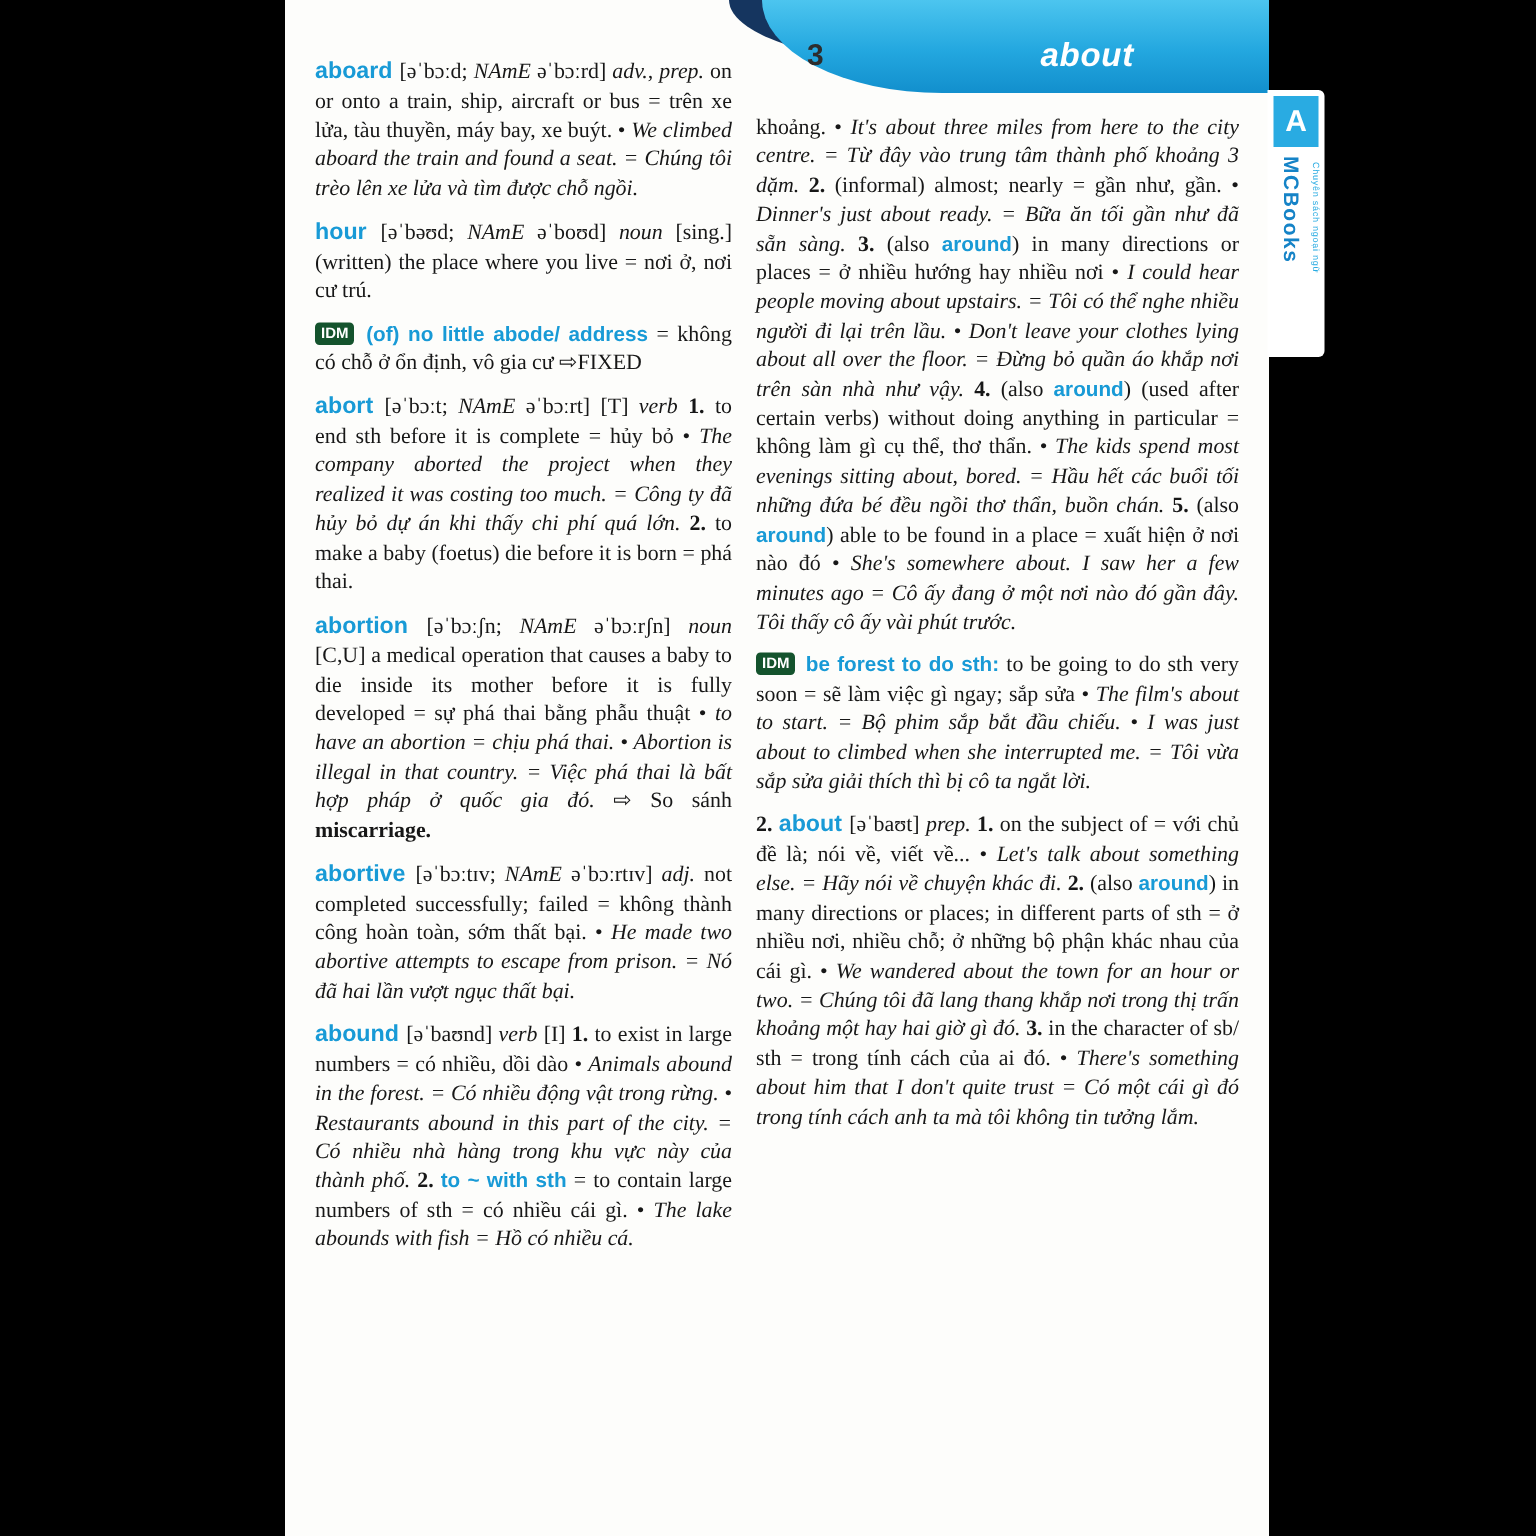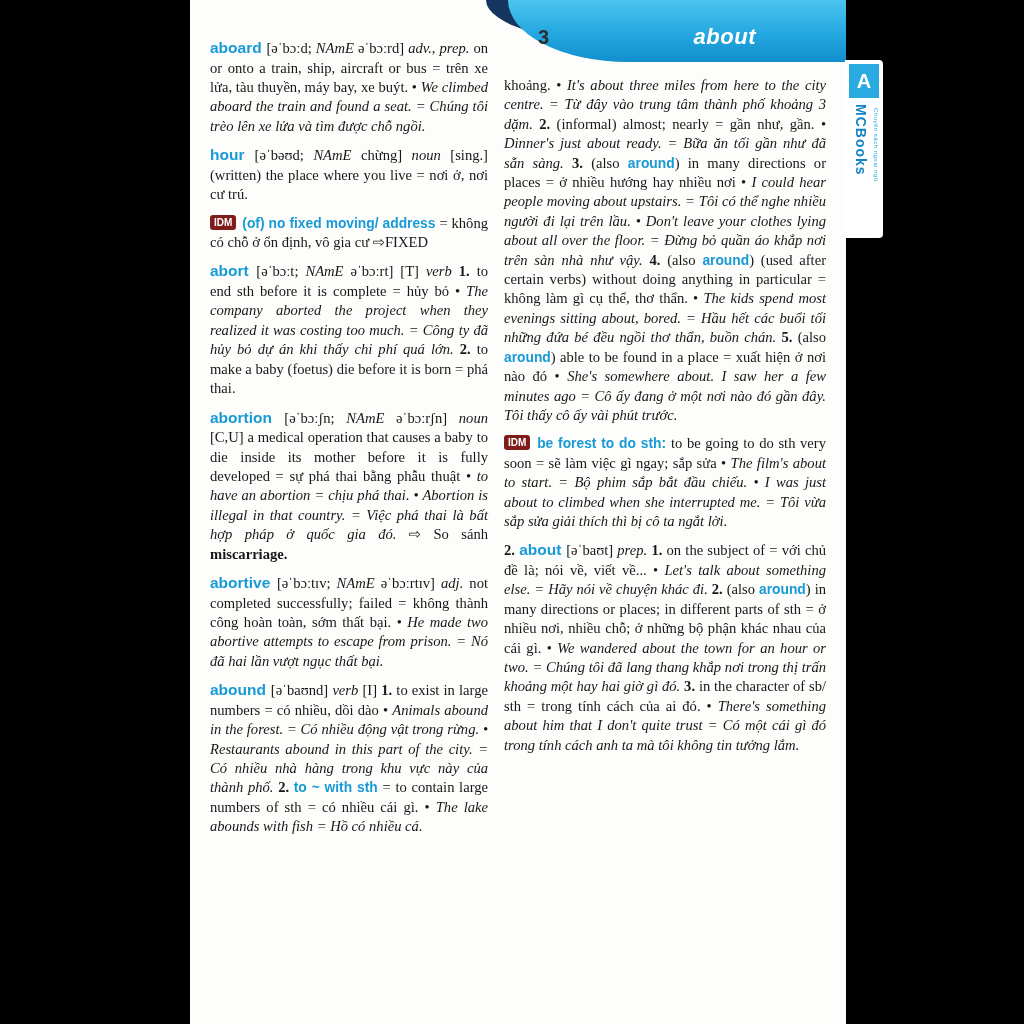--- a/index.html
+++ b/index.html
@@ -109,21 +109,21 @@
   .r-i{font-style:italic;}
   .r-b{font-weight:bold;}
   .r-cb{
     font-family:"Liberation Sans", sans-serif;
     font-weight:bold;
     color:#189ad6;
     font-size:13.8px;
   }
   .r-idm{
     display:inline-block;
-    background:#7f1d1d;
+    background:#14532d;
     color:#fff;
     font-family:"Liberation Sans", sans-serif;
     font-weight:bold;
     font-size:10px;
     line-height:13px;
     padding:1px 4px;
     border-radius:3px;
     vertical-align:2px;
     margin-right:2px;
   }
@@ -135,22 +135,22 @@
 
   <div class="banner-shadow"></div>
   <div class="banner">
     <span class="page-number">3</span>
     <span class="header-word">about</span>
   </div>
 
   <div class="content">
     <div class="col col-left" id="col-left">
         <p class="entry"><span class="r-hw">aboard </span><span class="r-p">[əˈbɔːd; </span><span class="r-i">NAmE </span><span class="r-p">əˈbɔːrd] </span><span class="r-i">adv., prep.</span><span class="r-p"> on or onto a train, ship, aircraft or bus = trên xe lửa, tàu thuyền, máy bay, xe buýt. • </span><span class="r-i">We climbed aboard the train and found a seat. = Chúng tôi trèo lên xe lửa và tìm được chỗ ngồi.</span></p>
-        <p class="entry"><span class="r-hw">hour </span><span class="r-p">[əˈbəʊd; </span><span class="r-i">NAmE </span><span class="r-p">chừng] </span><span class="r-i">noun </span><span class="r-p">[sing.] (written) the place where you live = nơi ở, nơi cư trú.</span></p>
-        <p class="entry"><span class="r-idm">IDM</span><span class="r-cb"> (of) no fixed moving/ address </span><span class="r-p">= không có chỗ ở ổn định, vô gia cư ⇨FIXED</span></p>
+        <p class="entry"><span class="r-hw">hour </span><span class="r-p">[əˈbəʊd; </span><span class="r-i">NAmE </span><span class="r-p">əˈboʊd] </span><span class="r-i">noun </span><span class="r-p">[sing.] (written) the place where you live = nơi ở, nơi cư trú.</span></p>
+        <p class="entry"><span class="r-idm">IDM</span><span class="r-cb"> (of) no little abode/ address </span><span class="r-p">= không có chỗ ở ổn định, vô gia cư ⇨FIXED</span></p>
         <p class="entry"><span class="r-hw">abort </span><span class="r-p">[əˈbɔːt; </span><span class="r-i">NAmE </span><span class="r-p">əˈbɔːrt] [T] </span><span class="r-i">verb </span><span class="r-b">1. </span><span class="r-p">to end sth before it is complete = hủy bỏ • </span><span class="r-i">The company aborted the project when they realized it was costing too much. = Công ty đã hủy bỏ dự án khi thấy chi phí quá lớn. </span><span class="r-b">2. </span><span class="r-p">to make a baby (foetus) die before it is born = phá thai.</span></p>
         <p class="entry"><span class="r-hw">abortion </span><span class="r-p">[əˈbɔːʃn; </span><span class="r-i">NAmE </span><span class="r-p">əˈbɔːrʃn] </span><span class="r-i">noun </span><span class="r-p">[C,U] a medical operation that causes a baby to die inside its mother before it is fully developed = sự phá thai bằng phẫu thuật • </span><span class="r-i">to have an abortion = chịu phá thai. • Abortion is illegal in that country. = Việc phá thai là bất hợp pháp ở quốc gia đó. </span><span class="r-p">⇨ So sánh </span><span class="r-b">miscarriage.</span></p>
         <p class="entry"><span class="r-hw">abortive </span><span class="r-p">[əˈbɔːtɪv; </span><span class="r-i">NAmE </span><span class="r-p">əˈbɔːrtɪv] </span><span class="r-i">adj. </span><span class="r-p">not completed successfully; failed = không thành công hoàn toàn, sớm thất bại. • </span><span class="r-i">He made two abortive attempts to escape from prison. = Nó đã hai lần vượt ngục thất bại.</span></p>
         <p class="entry"><span class="r-hw">abound </span><span class="r-p">[əˈbaʊnd] </span><span class="r-i">verb </span><span class="r-p">[I] </span><span class="r-b">1. </span><span class="r-p">to exist in large numbers = có nhiều, dồi dào • </span><span class="r-i">Animals abound in the forest. = Có nhiều động vật trong rừng. • Restaurants abound in this part of the city. = Có nhiều nhà hàng trong khu vực này của thành phố. </span><span class="r-b">2. </span><span class="r-cb">to ~ with sth </span><span class="r-p">= to contain large numbers of sth = có nhiều cái gì. • </span><span class="r-i">The lake abounds with fish = Hồ có nhiều cá.</span></p>
       </div>
     <div class="col col-right" id="col-right">
         <p class="entry"><span class="r-p">khoảng. • </span><span class="r-i">It's about three miles from here to the city centre. = Từ đây vào trung tâm thành phố khoảng 3 dặm. </span><span class="r-b">2. </span><span class="r-p">(informal) almost; nearly = gần như, gần. • </span><span class="r-i">Dinner's just about ready. = Bữa ăn tối gần như đã sẵn sàng. </span><span class="r-b">3. </span><span class="r-p">(also </span><span class="r-cb">around</span><span class="r-p">) in many directions or places = ở nhiều hướng hay nhiều nơi • </span><span class="r-i">I could hear people moving about upstairs. = Tôi có thể nghe nhiều người đi lại trên lầu. • Don't leave your clothes lying about all over the floor. = Đừng bỏ quần áo khắp nơi trên sàn nhà như vậy. </span><span class="r-b">4. </span><span class="r-p">(also </span><span class="r-cb">around</span><span class="r-p">) (used after certain verbs) without doing anything in particular = không làm gì cụ thể, thơ thẩn. • </span><span class="r-i">The kids spend most evenings sitting about, bored. = Hầu hết các buổi tối những đứa bé đều ngồi thơ thẩn, buồn chán. </span><span class="r-b">5. </span><span class="r-p">(also </span><span class="r-cb">around</span><span class="r-p">) able to be found in a place = xuất hiện ở nơi nào đó • </span><span class="r-i">She's somewhere about. I saw her a few minutes ago = Cô ấy đang ở một nơi nào đó gần đây. Tôi thấy cô ấy vài phút trước.</span></p>
         <p class="entry"><span class="r-idm">IDM</span><span class="r-cb"> be forest to do sth: </span><span class="r-p">to be going to do sth very soon = sẽ làm việc gì ngay; sắp sửa • </span><span class="r-i">The film's about to start. = Bộ phim sắp bắt đầu chiếu. • I was just about to climbed when she interrupted me. = Tôi vừa sắp sửa giải thích thì bị cô ta ngắt lời.</span></p>
         <p class="entry"><span class="r-b">2. </span><span class="r-hw">about </span><span class="r-p">[əˈbaʊt] </span><span class="r-i">prep. </span><span class="r-b">1. </span><span class="r-p">on the subject of = với chủ đề là; nói về, viết về... • </span><span class="r-i">Let's talk about something else. = Hãy nói về chuyện khác đi. </span><span class="r-b">2. </span><span class="r-p">(also </span><span class="r-cb">around</span><span class="r-p">) in many directions or places; in different parts of sth = ở nhiều nơi, nhiều chỗ; ở những bộ phận khác nhau của cái gì. • </span><span class="r-i">We wandered about the town for an hour or two. = Chúng tôi đã lang thang khắp nơi trong thị trấn khoảng một hay hai giờ gì đó. </span><span class="r-b">3. </span><span class="r-p">in the character of sb/ sth = trong tính cách của ai đó. • </span><span class="r-i">There's something about him that I don't quite trust = Có một cái gì đó trong tính cách anh ta mà tôi không tin tưởng lắm.</span></p>
       </div>

